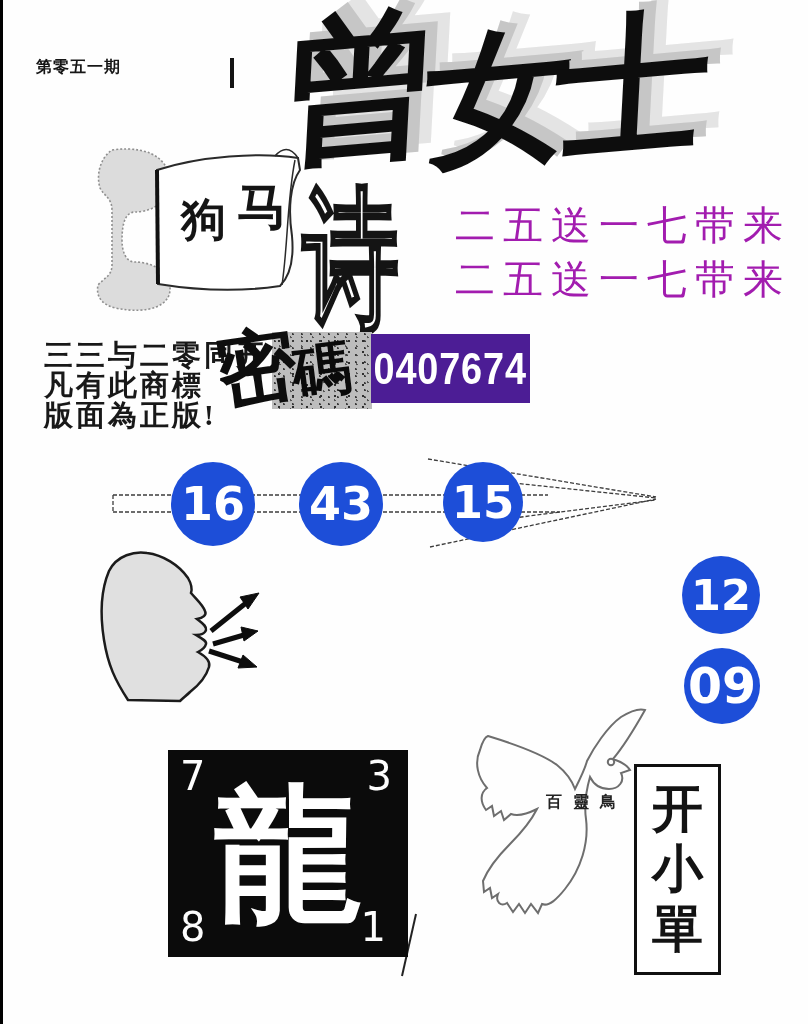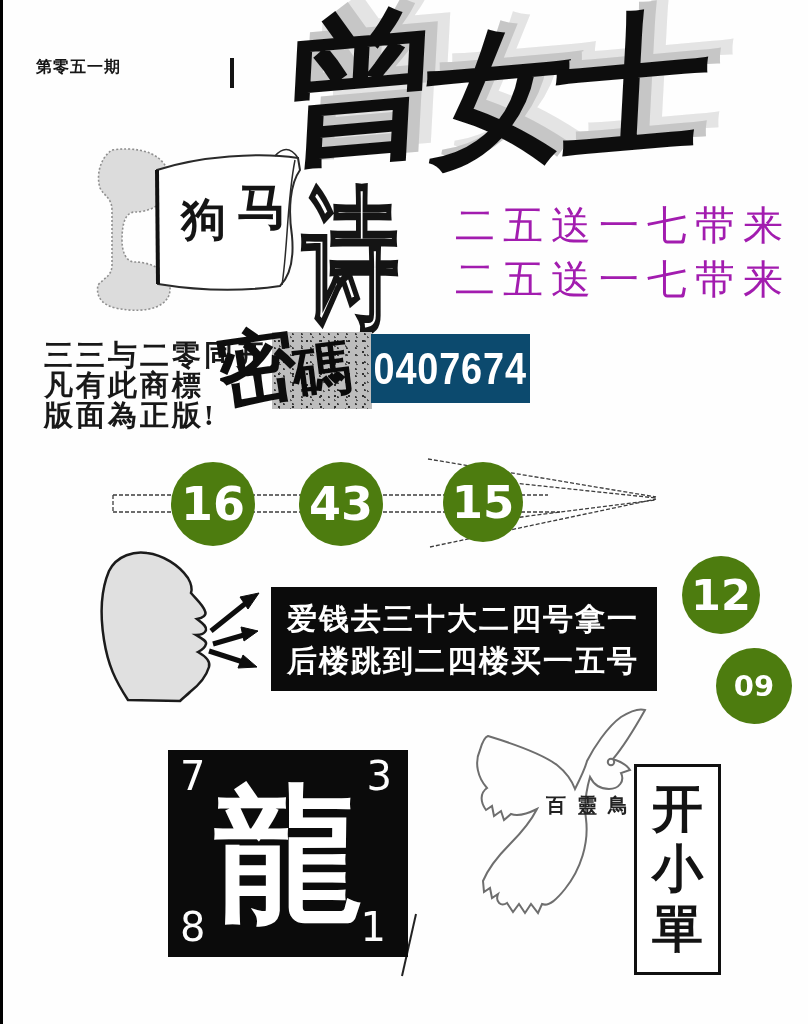--- a/index.html
+++ b/index.html
@@ -33,50 +33,50 @@
 
   .seal-char{left:216px;top:328px;font-size:80px;font-weight:900;line-height:1;
              transform:rotate(-8deg);z-index:3;color:#0e0e0e;}
   .stamp{left:272px;top:332px;width:100px;height:77px;z-index:2;background-color:#bdbdbd;
     background-image:radial-gradient(circle at 30% 30%, #3c3c3c 12%, transparent 13%),
                      radial-gradient(circle at 70% 60%, #565656 11%, transparent 12%),
                      radial-gradient(circle at 50% 85%, #2e2e2e 9%, transparent 10%);
     background-size:9px 7px,11px 9px,14px 11px;
     display:flex;align-items:center;justify-content:center;}
   .stamp-char{font-size:58px;font-weight:900;line-height:1;transform:rotate(-7deg);color:#0a0a0a;}
-  .code-box{left:371px;top:334px;width:159px;height:69px;background:#0c4a6e;z-index:2;
+  .code-box{left:371px;top:334px;width:159px;height:69px;background:#4c1d95;z-index:2;
             display:flex;align-items:center;justify-content:center;}
   .code{color:#fff;font-family:"Liberation Sans","DejaVu Sans",sans-serif;
         font-weight:700;font-size:44px;letter-spacing:1px;transform:scaleX(0.86);}
 
-  .ball{border-radius:50%;background:#4d7c0f;color:#fff;z-index:2;
+  .ball{border-radius:50%;background:#1d4ed8;color:#fff;z-index:2;
         display:flex;align-items:center;justify-content:center;
         font-family:"DejaVu Sans","Liberation Sans",sans-serif;font-weight:800;}
   .b16{left:171px;top:462px;width:84px;height:84px;font-size:46px;}
   .b43{left:299px;top:462px;width:84px;height:84px;font-size:46px;text-align:right;}
   .b15{left:443px;top:462px;width:80px;height:80px;font-size:45px;text-align:center;}
   .b27{left:684px;top:464px;width:76px;height:76px;font-size:43px;}
   .b12{left:682px;top:556px;width:78px;height:78px;font-size:43px;}
-  .b09{left:716px;top:648px;width:76px;height:76px;font-size:29px;}
+  .b09{left:684px;top:648px;width:76px;height:76px;font-size:49px;}
 
   .speech-box{left:271px;top:587px;width:386px;height:104px;background:#0b0b0b;z-index:2;
               box-sizing:border-box;padding:11px 0 0 16px;}
   .speech-line{color:#fff;font-family:"Liberation Sans","DejaVu Sans",sans-serif;
                font-weight:700;font-size:30px;letter-spacing:2px;line-height:42px;white-space:nowrap;}
 
   .dragon-card{left:168px;top:750px;width:240px;height:207px;background:#0b0b0b;z-index:2;}
   .corner{position:absolute;color:#fdfdfd;font-family:"DejaVu Sans","Liberation Sans",sans-serif;
           font-weight:400;font-size:40px;line-height:1;}
   .c-tl{left:12px;top:6px;} .c-tr{right:16px;top:6px;}
   .c-bl{left:12px;bottom:10px;} .c-br{right:22px;bottom:10px;}
   .dragon-center{position:absolute;left:0;top:0;width:100%;height:100%;
                  display:flex;align-items:center;justify-content:center;
                  color:#fff;font-size:148px;font-weight:700;line-height:1;padding-top:4px;box-sizing:border-box;}
 
-  .dove-label{left:546px;top:792px;font-size:20px;font-weight:700;letter-spacing:11px;
+  .dove-label{left:546px;top:792px;font-size:16px;font-weight:700;letter-spacing:11px;
               color:#222;z-index:2;white-space:nowrap;}
 
   .list-box{left:634px;top:764px;width:87px;height:211px;border:3px solid #101010;background:#fff;z-index:2;
             box-sizing:border-box;display:flex;flex-direction:column;align-items:center;
             justify-content:center;gap:9px;}
   .list-char{font-size:51px;font-weight:700;line-height:1;color:#131313;}
 </style>
 </head>
 <body>
 
@@ -168,24 +168,20 @@
     <span class="code">0407674</span>
   </div>
 
   <div class="abs ball b16">16</div>
   <div class="abs ball b43">43</div>
   <div class="abs ball b15">15</div>
 
   <div class="abs ball b12">12</div>
   <div class="abs ball b09">09</div>
 
-  <div class="abs speech-box">
-    <div class="speech-line">爱钱去三十大二四号拿一</div>
-    <div class="speech-line">后楼跳到二四楼买一五号</div>
-  </div>
 
   <div class="abs dragon-card">
     <span class="corner c-tl">7</span>
     <span class="corner c-tr">3</span>
     <span class="corner c-bl">8</span>
     <span class="corner c-br">1</span>
     <div class="dragon-center">龍</div>
   </div>
 
   <div class="abs dove-label">百靈鳥</div>

